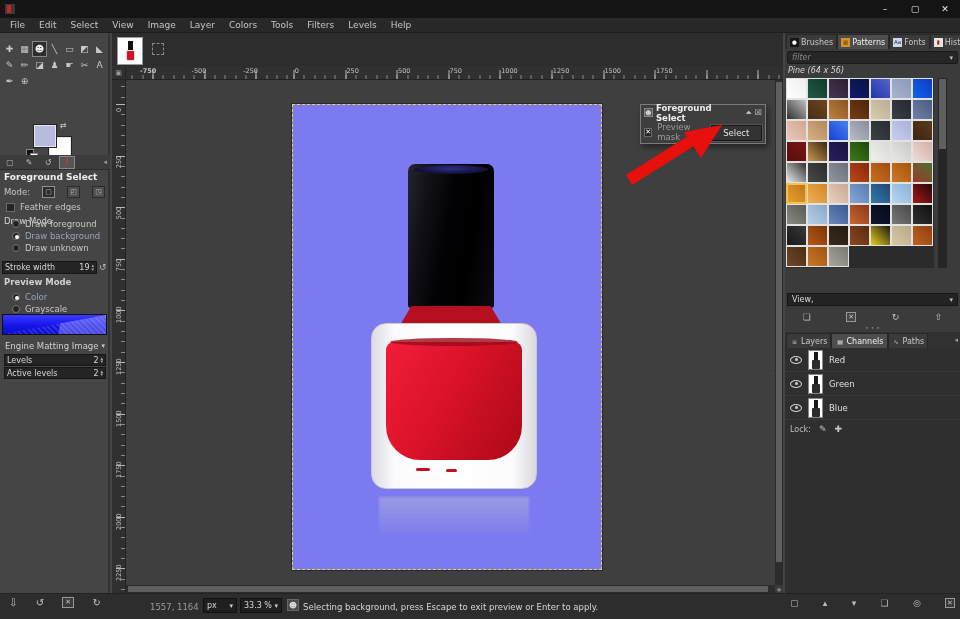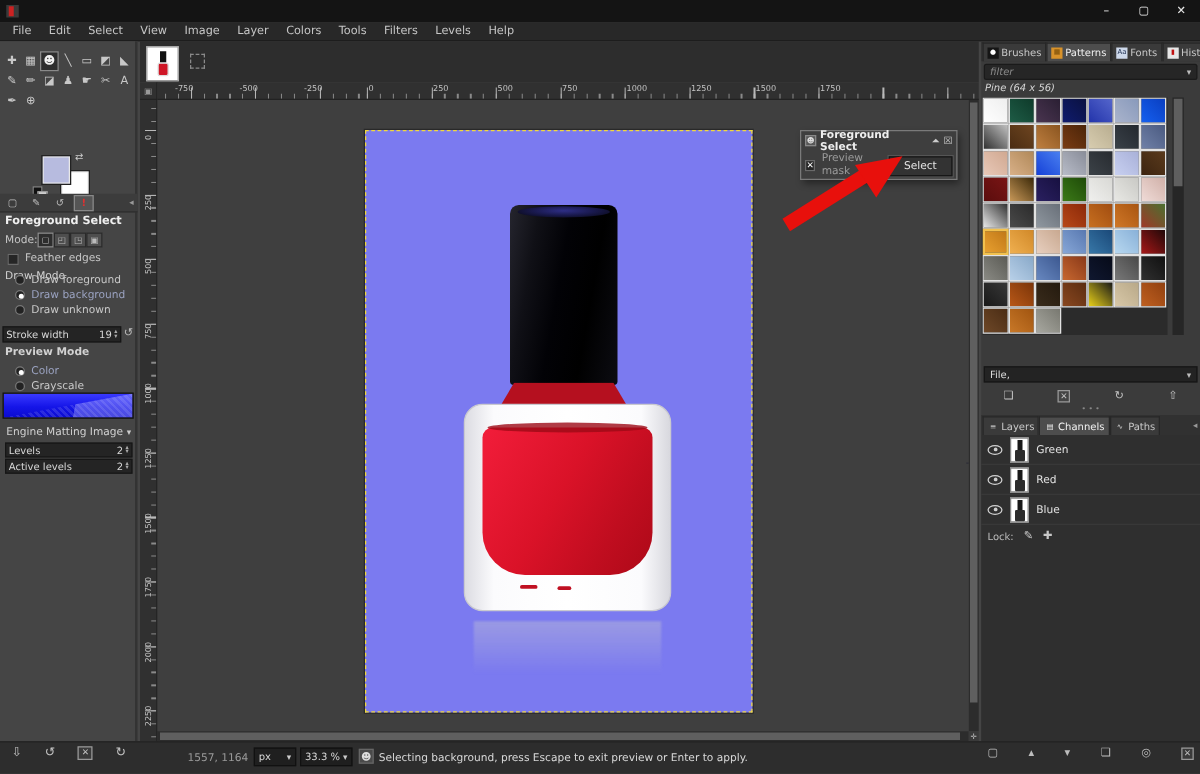--- a/index.html
+++ b/index.html
@@ -41,21 +41,21 @@
   #default-colors:after { content:""; position:absolute; left:4px; top:4px; width:6px; height:6px; background:#fff; border:1px solid #888;}
 
   
   #left-dock-tabs { left:0px; top:122px; width:110px; height:15px; background:#3c3c3c; display:flex;
                     align-items:center; padding-left:2px; gap:3px; border-bottom:1px solid #2c2c2c;}
   .ldt { width:16px; height:13px; display:flex; align-items:center; justify-content:center; font-size:8px; color:#bbb; }
   .ldt.active { background:#555; border:1px solid #888; }
   #left-dock-collapse { margin-left:auto; margin-right:3px; font-size:7px; color:#999; }
 
   #tool-options-title { left:4px; top:139px; font-size:9px; font-weight:bold; color:#efefef; }
-  #mode-row { left:4px; top:153px; display:flex; align-items:center; gap:0; }
+  #mode-row { left:4px; top:153px; display:flex; align-items:center; gap:12px; }
   #mode-row .lbl { font-size:8.5px; color:#c6c6c6; }
   .mode-btn { width:13px; height:12px; border:1px solid #2a2a2a; background:#4e4e4e; display:flex;
               align-items:center; justify-content:center; font-size:7px; color:#bbb; }
   .mode-btn.active { background:#2d2d2d; border-color:#909090; }
 
   .chk-row { display:flex; align-items:center; gap:5px; }
   .chk { width:9px; height:9px; background:#262626; border:1px solid #6a6a6a; display:flex;
          align-items:center; justify-content:center; font-size:7px; color:#fff; }
   .chk-lbl { font-size:8.5px; color:#c6c6c6; }
   #feather-row { left:6px; top:169px; }
@@ -374,21 +374,21 @@
 
   <div id="tabstrip" class="abs">
     <div id="image-tab">
       <span class="mini-bottle-cap"></span>
       <span class="mini-bottle-body"></span>
     </div>
     <span id="dash-icon"></span>
   </div>
   <div id="ruler-corner" class="abs">▣</div>
   <div id="hruler" class="abs">
-      <span class="hlabel" style="left: 14px;">-750</span>
+      <span class="hlabel" style="left: 14px; font-weight: bold;">-750</span>
       <span class="hlabel" style="left: 65.6px;">-500</span>
       <span class="hlabel" style="left: 117.2px;">-250</span>
       <span class="hlabel" style="left: 168.8px;">0</span>
       <span class="hlabel" style="left: 220.4px;">250</span>
       <span class="hlabel" style="left: 272px;">500</span>
       <span class="hlabel" style="left: 323.6px;">750</span>
       <span class="hlabel" style="left: 375.2px;">1000</span>
       <span class="hlabel" style="left: 426.8px;">1250</span>
       <span class="hlabel" style="left: 478.4px;">1500</span>
       <span class="hlabel" style="left: 530px;">1750</span>
@@ -532,21 +532,21 @@
         <span class="pat" style="background: linear-gradient(45deg, rgb(216, 200, 168), rgb(184, 168, 136));"></span>
         <span class="pat" style="background: linear-gradient(45deg, rgb(192, 96, 32), rgb(144, 64, 16));"></span>
         <span class="pat" style="background: linear-gradient(45deg, rgb(110, 72, 40), rgb(74, 44, 20));"></span>
         <span class="pat" style="background: linear-gradient(45deg, rgb(200, 120, 40), rgb(160, 84, 16));"></span>
         <span class="pat" style="background: linear-gradient(45deg, rgb(168, 168, 160), rgb(120, 120, 112));"></span>
       </div>
     <div id="pattern-scroll">
         <span class="thumb"></span>
       </div>
     <div id="tag-field">
-      <span class="tv">File,</span>
+      <span class="tv">View,</span>
       <span class="ch">▾</span>
     </div>
     <div id="pat-buttons">
         <span class="pb">❏</span>
         <span class="pb boxed">✕</span>
         <span class="pb">↻</span>
         <span class="pb">⇧</span>
       </div>
     <div id="rp-splitter">• • •</div>
     <div id="ch-tabs">
@@ -562,26 +562,26 @@
           <span class="ticon">∿</span>
           <span>Paths</span>
         </span>
         <span id="rp-collapse2" style="margin-left: auto; margin-right: 2px; font-size: 7px; color: rgb(153, 153, 153); align-self: center;">◂</span>
       </div>
     <div id="channels-box">
       <div id="channel-rows">
           <div class="ch-row">
             <span class="eye"></span>
             <span class="ch-thumb"></span>
-            <span class="ch-name">Green</span>
+            <span class="ch-name">Red</span>
           </div>
           <div class="ch-row">
             <span class="eye"></span>
             <span class="ch-thumb"></span>
-            <span class="ch-name">Red</span>
+            <span class="ch-name">Green</span>
           </div>
           <div class="ch-row">
             <span class="eye"></span>
             <span class="ch-thumb"></span>
             <span class="ch-name">Blue</span>
           </div>
         </div>
       <div id="lock-row">
         <span class="lk">Lock:</span>
       <span class="lkicon">✎</span>

